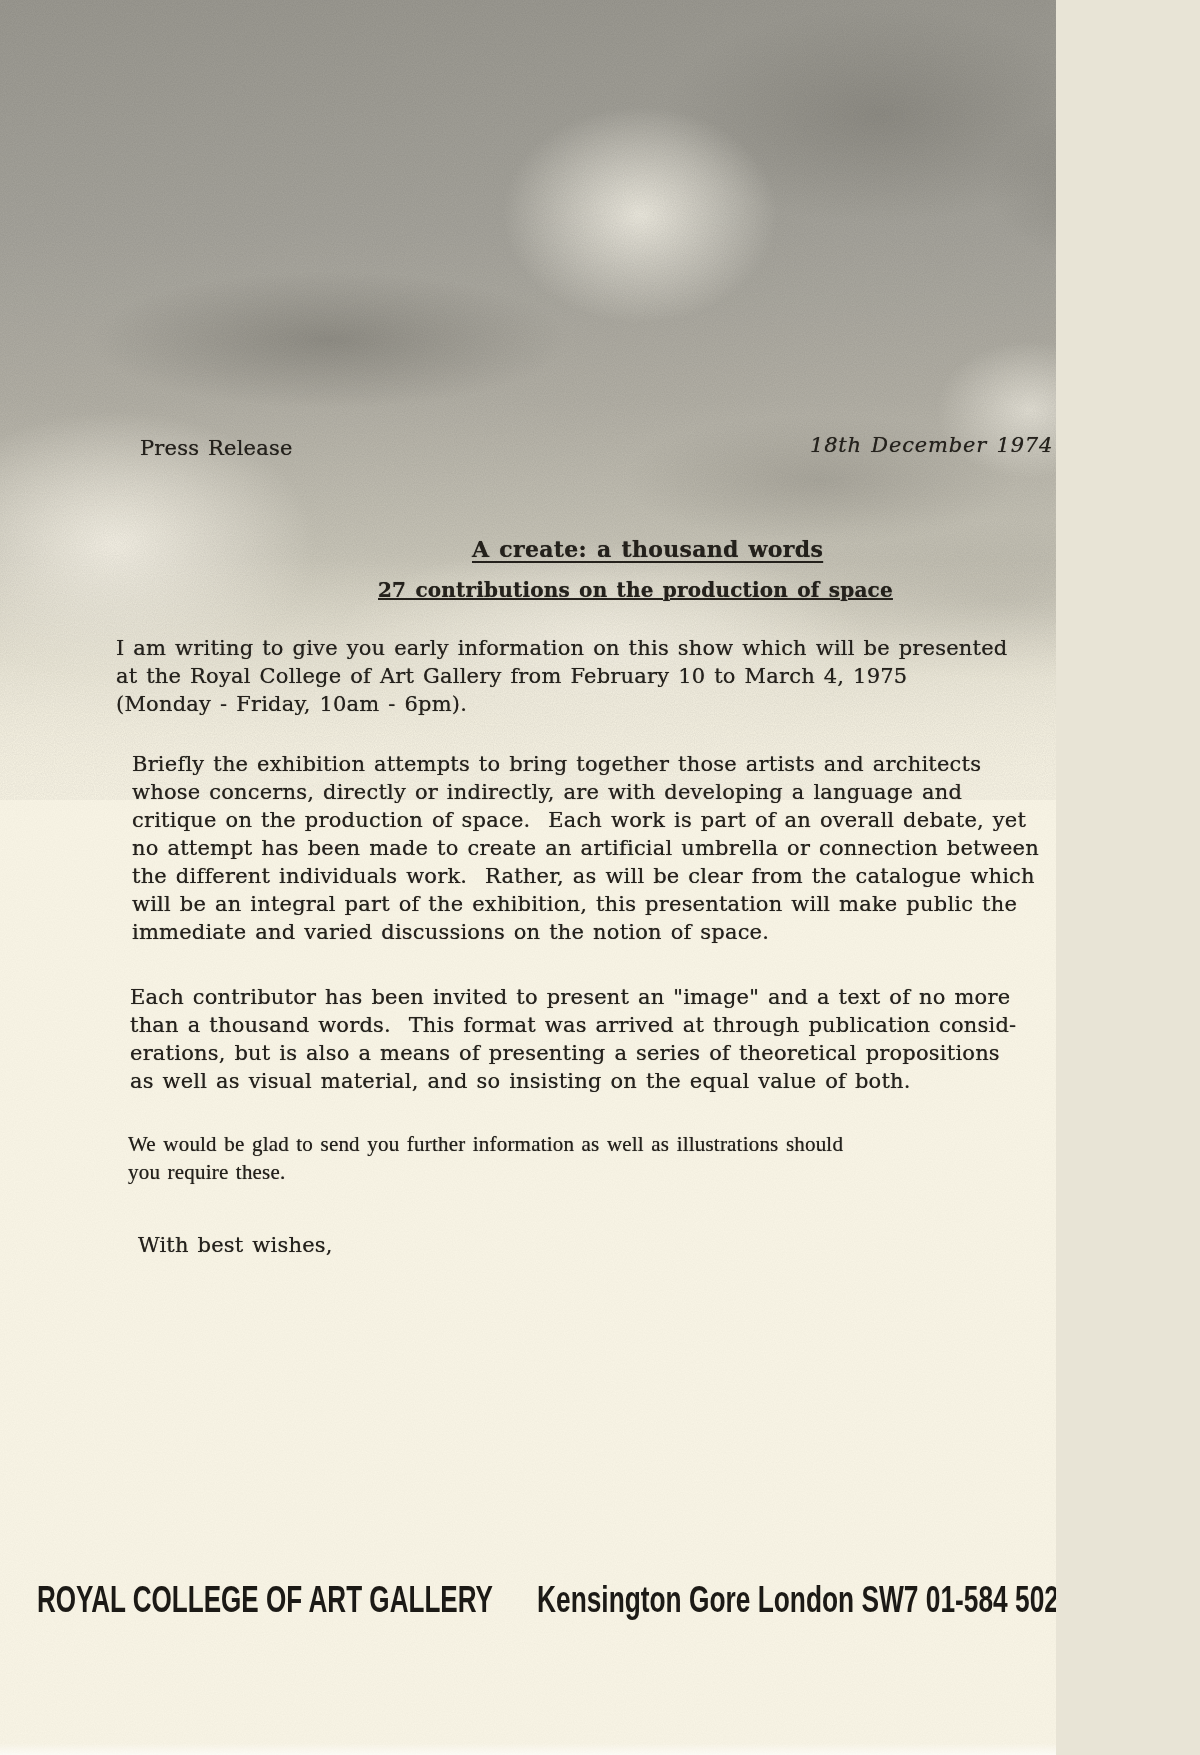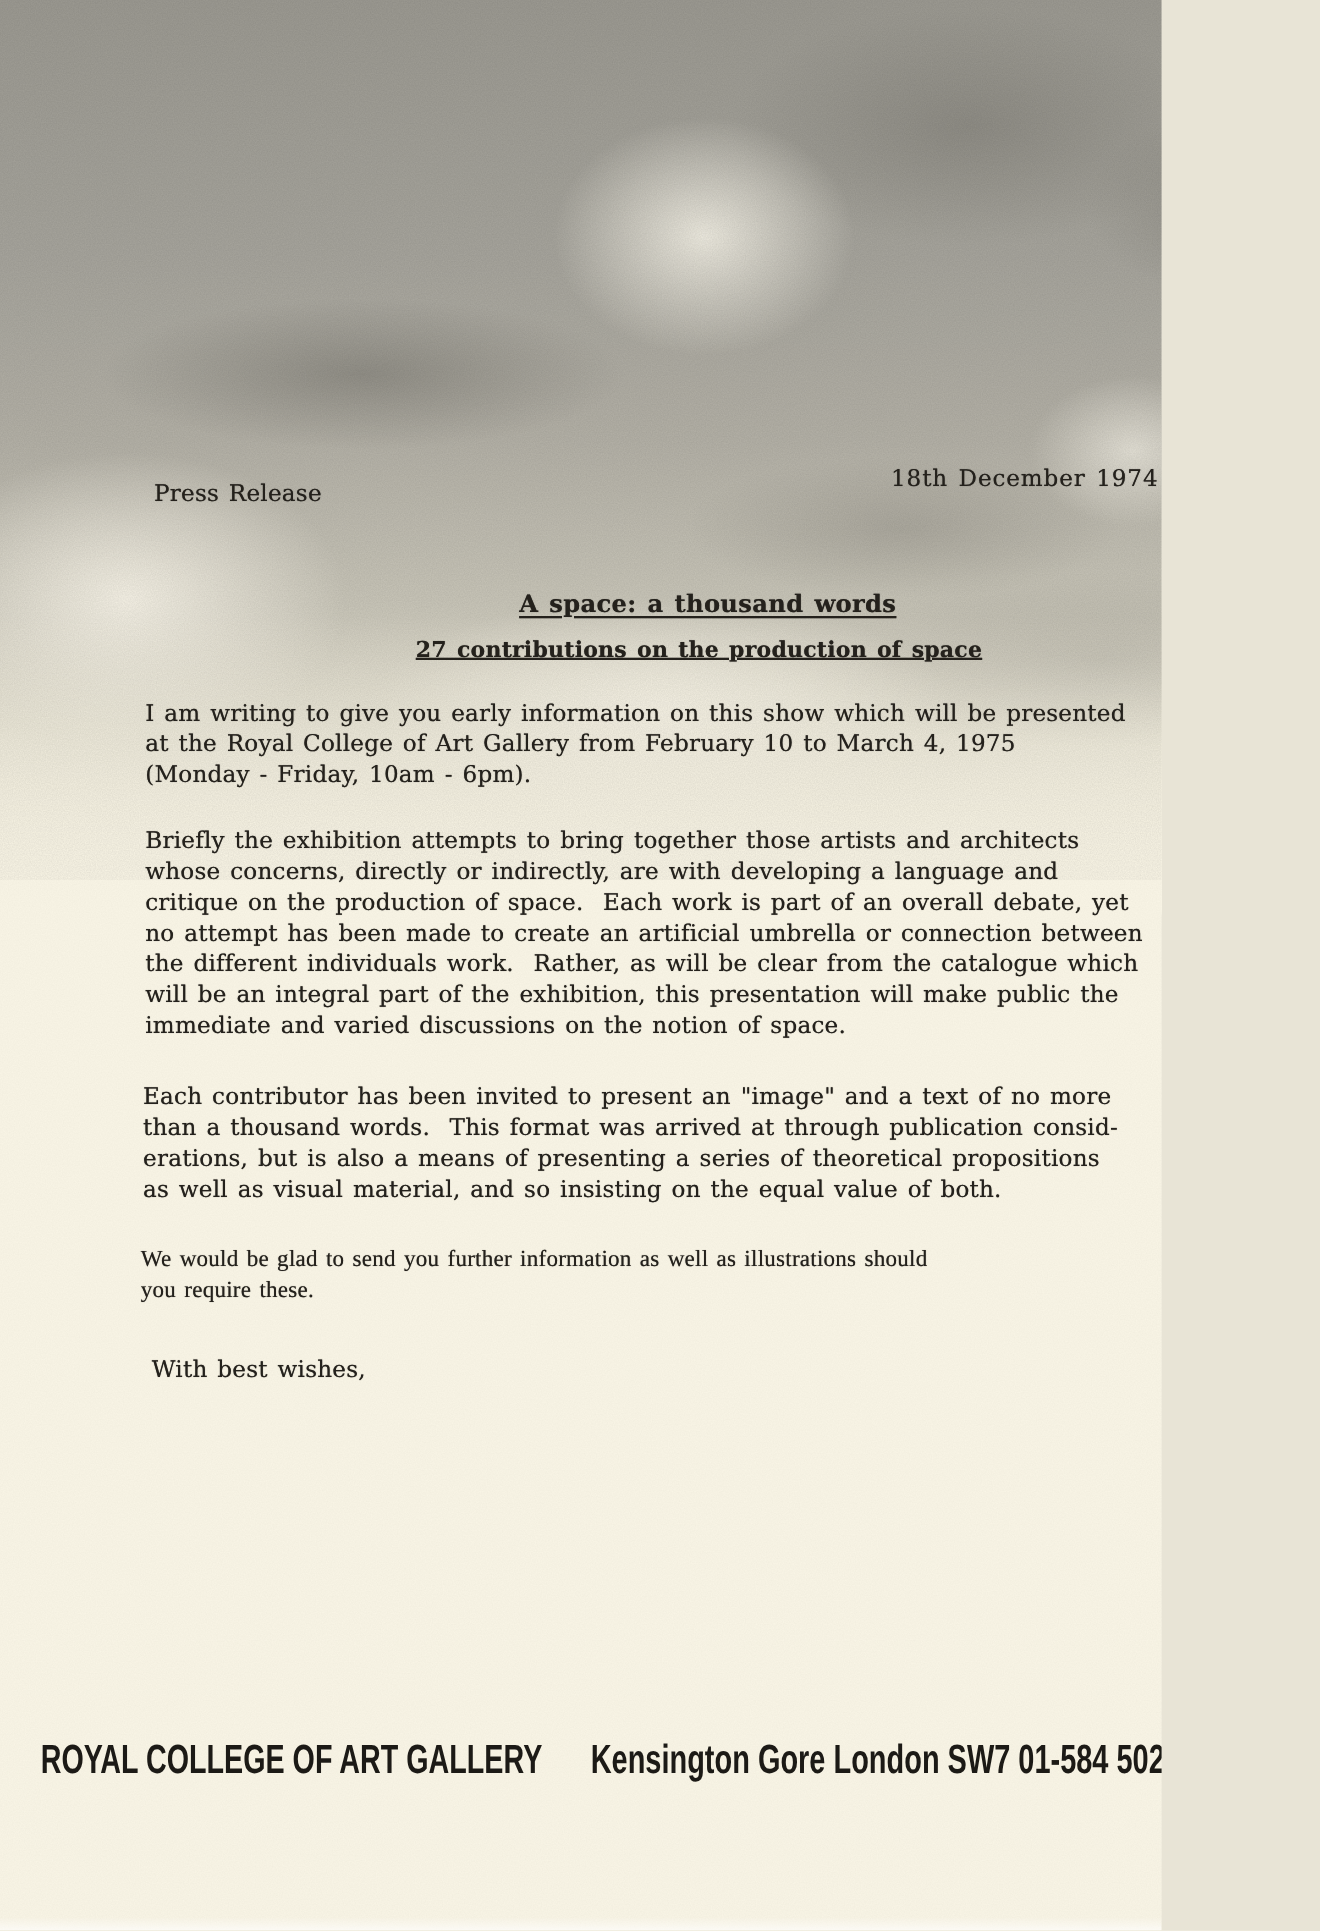--- a/index.html
+++ b/index.html
@@ -33,25 +33,25 @@
     background:linear-gradient(to top,#ffffff,rgba(255,255,255,0));
   }
   
   .typeset{
     position:absolute;white-space:pre;
     font-size:21px;line-height:28px;
     letter-spacing:.2px;word-spacing:2px;
     color:#24211c;text-shadow:0 0 .7px rgba(34,32,27,.75);
   }
   .label   {top:434px;left:140px;}
-  .date    {top:421px;left:810px;letter-spacing:.8px;}
+  .date    {top:431px;left:810px;letter-spacing:.8px;font-style:italic;}
   .title   {top:535px;left:472px;font-weight:bold;font-size:22px;letter-spacing:.3px;
             text-decoration:underline;text-decoration-thickness:2px;text-underline-offset:4px;}
   .subtitle{top:576px;left:378px;font-weight:bold;font-size:20px;text-decoration:underline;}
-  .p1{top:634px;left:132px;}
+  .p1{top:634px;left:116px;}
   .p2{top:750px;left:132px;}
   .p3{top:983px;left:130px;}
   .p4{top:1130px;left:128px;font-family:Liberation Serif, serif;}
   .p5{top:1231px;left:138px;}
   
   .footer{position:absolute;top:1576px;left:37px;}
   .footer text{
     font-family:"Liberation Sans",sans-serif;font-weight:bold;
     font-size:37px;fill:#1c1a16;
   }
@@ -72,21 +72,21 @@
       </filter>
     </defs>
     <rect x="0" y="0" width="1200" height="800" filter="url(#grainF)" opacity="0.14"></rect>
     <rect x="0" y="800" width="1200" height="955" filter="url(#grainF)" opacity="0.05"></rect>
   </svg>
 
   <div class="typeset label">Press Release</div>
 
   <div class="typeset date">18th December 1974</div>
 
-  <div class="typeset title">A space: a thousand words</div>
+  <div class="typeset title">A create: a thousand words</div>
 
   <div class="typeset subtitle">27 contributions on the production of space</div>
 
   <div class="typeset p1">I am writing to give you early information on this show which will be presented
 at the Royal College of Art Gallery from February 10 to March 4, 1975
 (Monday - Friday, 10am - 6pm).</div>
 
   <div class="typeset p3">Each contributor has been invited to present an "image" and a text of no more
 than a thousand words.  This format was arrived at through publication consid-
 erations, but is also a means of presenting a series of theoretical propositions

